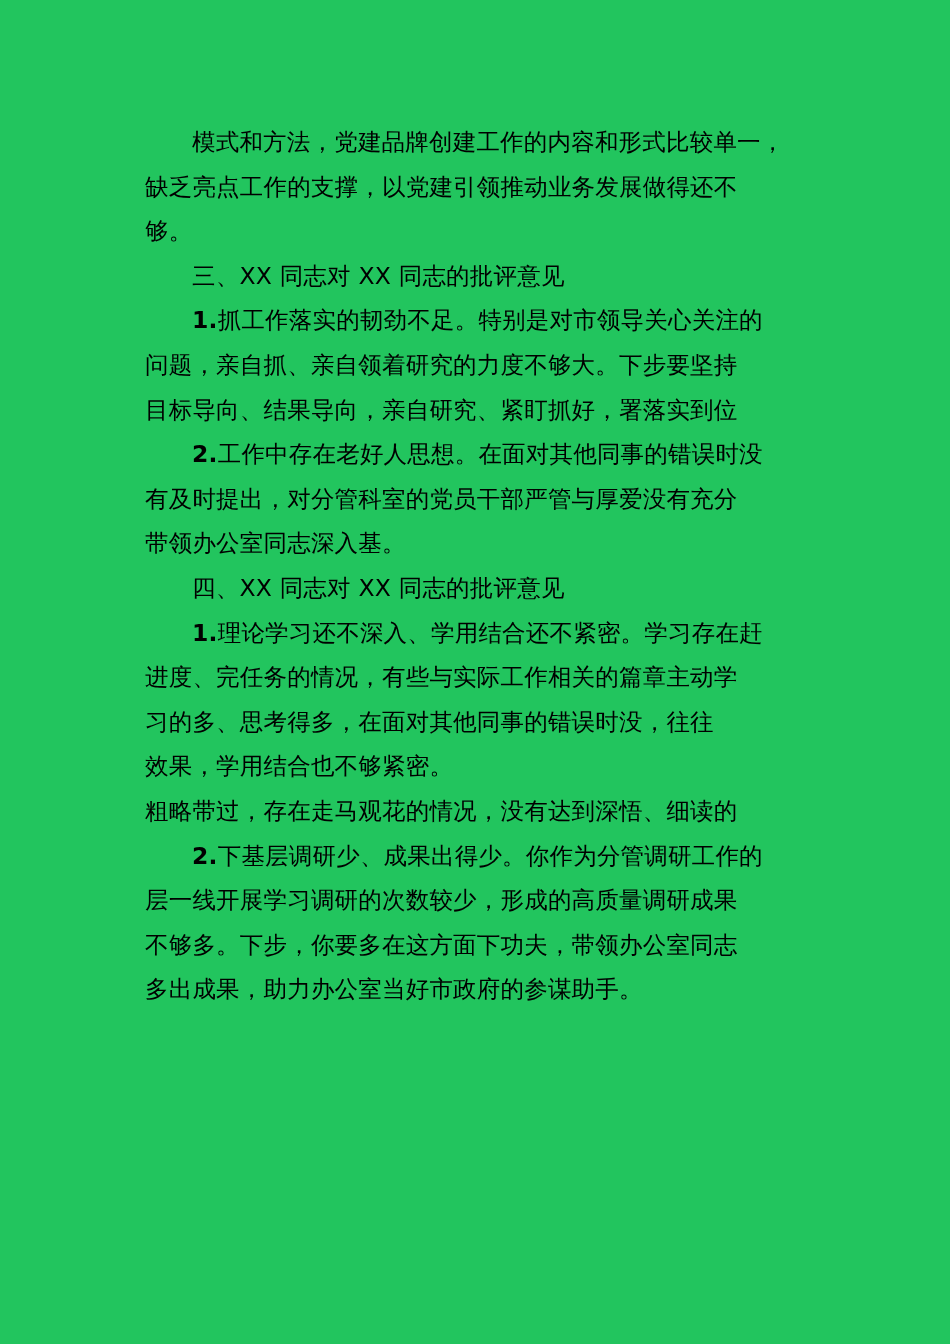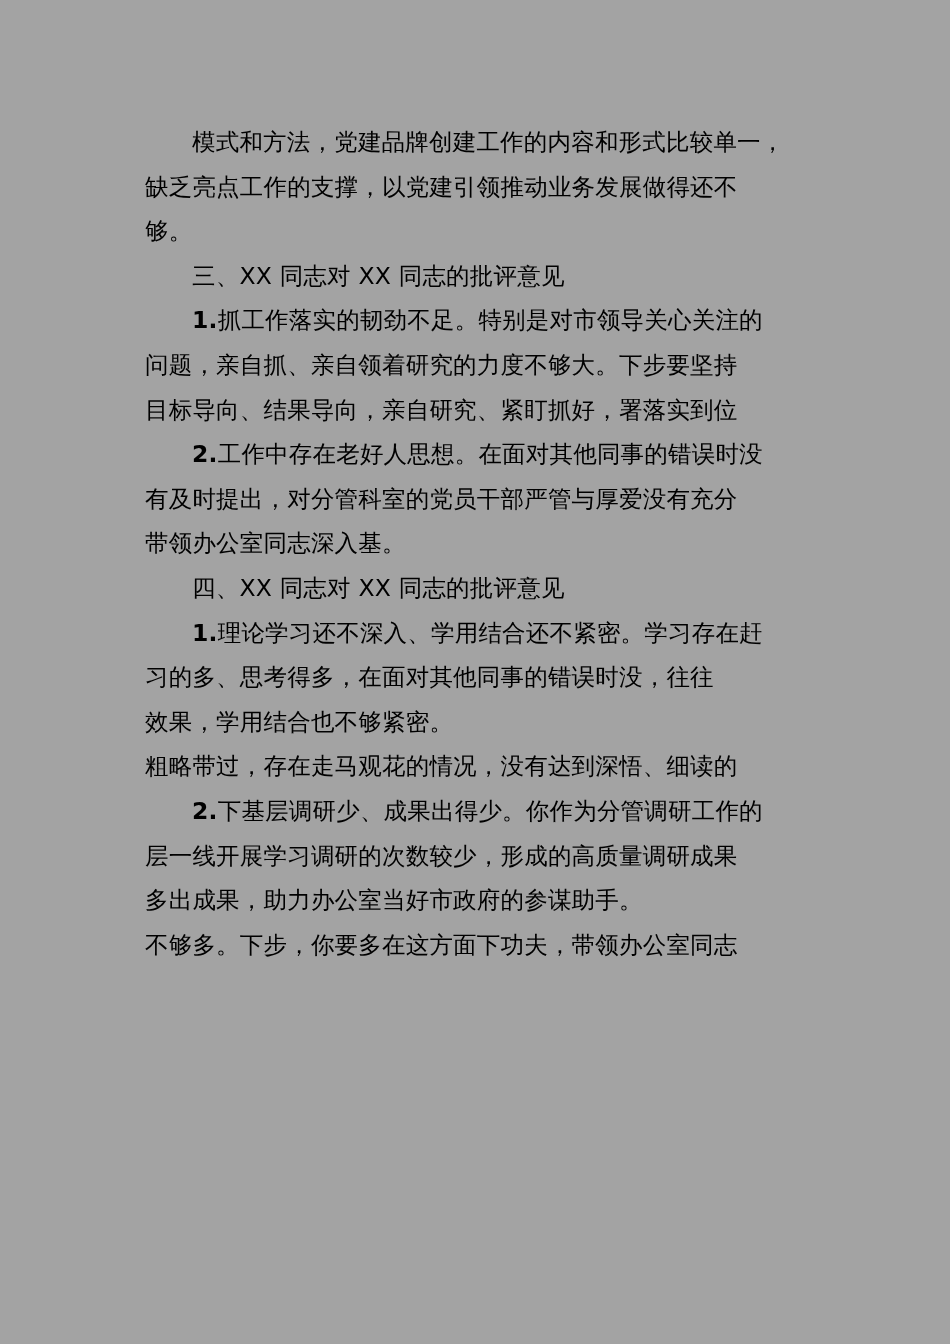--- a/index.html
+++ b/index.html
@@ -14,21 +14,21 @@
       overflow: hidden;
       font-family: "DejaVu Sans", "Liberation Sans", sans-serif;
       color: #000000;
     }
     .page {
       position: absolute;
       left: 0;
       top: 0;
       width: 950px;
       height: 1344px;
-      background: #a3a3a3;
+      background: #22c55e;
     }
     .content {
       position: absolute;
       left: 145px;
       top: 120px;
       width: 690px;
     }
     .line {
       height: 44.6px;
       line-height: 44.6px;
@@ -70,26 +70,27 @@
       <div class="line">有及时提出，对分管科室的党员干部严管与厚爱没有充分</div>
       <div class="line">带领办公室同志深入基。</div>
     </div>
 
     <div>
       <div class="line indent">四、XX 同志对 XX 同志的批评意见</div>
     </div>
 
     <div>
       <div class="line indent"><span class="num">1.</span><span>理论学习还不深入、学用结合还不紧密。学习存在赶</span></div>
+      <div class="line">进度、完任务的情况，有些与实际工作相关的篇章主动学</div>
       <div class="line">习的多、思考得多，在面对其他同事的错误时没，往往</div>
       <div class="line">效果，学用结合也不够紧密。</div>
       <div class="line">粗略带过，存在走马观花的情况，没有达到深悟、细读的</div>
     </div>
 
     <div>
       <div class="line indent"><span class="num">2.</span><span>下基层调研少、成果出得少。你作为分管调研工作的</span></div>
       <div class="line">层一线开展学习调研的次数较少，形成的高质量调研成果</div>
+      <div class="line">不够多。下步，你要多在这方面下功夫，带领办公室同志</div>
       <div class="line">多出成果，助力办公室当好市政府的参谋助手。</div>
-      <div class="line">不够多。下步，你要多在这方面下功夫，带领办公室同志</div>
     </div>
 
   </div>
 </div>
 
 </body></html>

